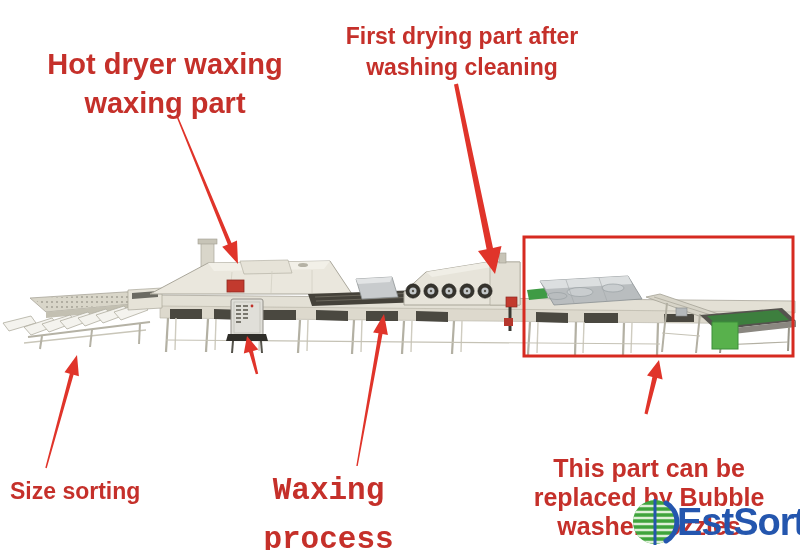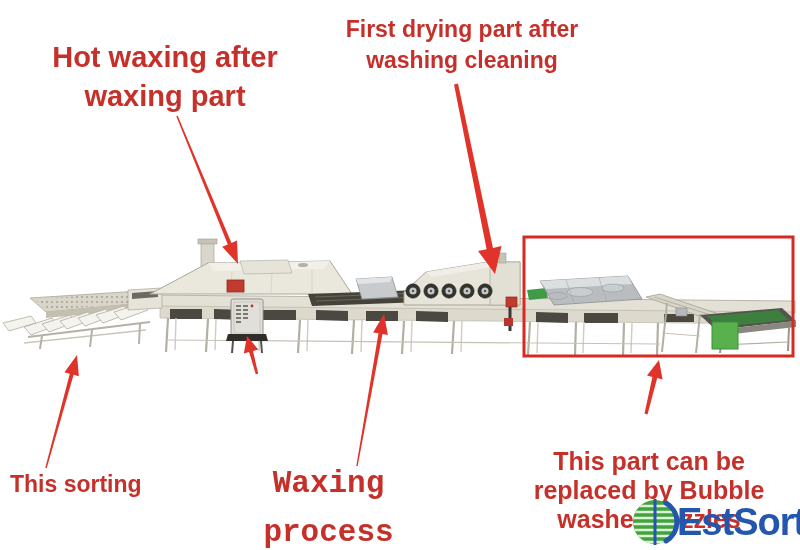--- a/index.html
+++ b/index.html
@@ -3,21 +3,21 @@
 <meta charset="utf-8">
 <style>
   html,body{margin:0;padding:0;background:#ffffff;}
   #stage{
     position:relative;width:800px;height:550px;background:#ffffff;overflow:hidden;
     font-family:"Liberation Sans", sans-serif;
   }
   #machine-svg{position:absolute;left:0;top:0;width:800px;height:550px;}
   .anno{
     position:absolute;color:var(--text-red,#c5302a);font-weight:600;
-    text-align:center;white-space:pre-line;z-index:3;
+    text-align:center;white-space:pre-line;z-index:3;margin-top:7px;
   }
   .anno-hot{left:30px;top:38px;width:270px;font-size:29px;line-height:39px;}
   .anno-first{left:338px;top:14px;width:248px;font-size:23px;line-height:31px;}
   .anno-control{left:183px;top:371px;width:125px;font-size:24px;line-height:33px;}
   .anno-size{left:10px;top:471px;font-size:23px;text-align:left;white-space:nowrap;}
   .anno-wax{left:256px;top:459px;width:145px;font-size:31px;line-height:49px;font-family:Liberation Mono, monospace;}
   .anno-bubble{left:530px;top:447px;width:238px;font-size:25px;line-height:29px;}
   #logo{
     position:absolute;left:630px;top:497px;display:flex;align-items:center;z-index:5;
   }
@@ -227,25 +227,25 @@
     <g id="arrow-layer" fill="var(--arrow-red,#e0342a)">
         <polygon points="176.3,116.3 227.8,244.4 222.2,246.7 238.0,264.0 237.0,240.6 231.5,242.9 177.7,115.7"></polygon>
         <polygon points="454.0,84.4 486.6,249.2 478.0,250.9 495.0,274.0 501.5,246.1 493.0,247.9 458.0,83.6"></polygon>
         <polygon points="258.2,373.7 253.0,351.0 258.3,349.6 247.0,336.0 243.8,353.4 249.1,352.0 255.8,374.3"></polygon>
         <polygon points="357.7,466.1 382.5,334.0 387.9,335.0 384.0,314.0 373.1,332.4 378.5,333.3 356.3,465.9"></polygon>
         <polygon points="46.7,468.2 73.6,374.8 78.9,376.3 77.0,355.0 64.5,372.3 69.8,373.8 45.3,467.8"></polygon>
         <polygon points="647.5,414.4 657.2,378.1 662.6,379.4 659.0,360.0 647.0,375.6 652.4,376.9 644.5,413.6"></polygon>
       </g>
   </svg>
 
-  <div class="anno anno-hot">Hot waxing after
+  <div class="anno anno-hot">Hot dryer waxing
 waxing part</div>
   <div class="anno anno-first">First drying part after
 washing cleaning</div>
-  <div class="anno anno-size">This sorting</div>
+  <div class="anno anno-size">Size sorting</div>
   <div class="anno anno-wax">Waxing
 process</div>
   <div class="anno anno-bubble">This part can be
 replaced by Bubble
 washer nozzles</div>
 
   <div id="logo">
     <svg width="50" height="50" viewBox="0 0 50 50">
       <defs>
           <clipPath id="globeclip">

